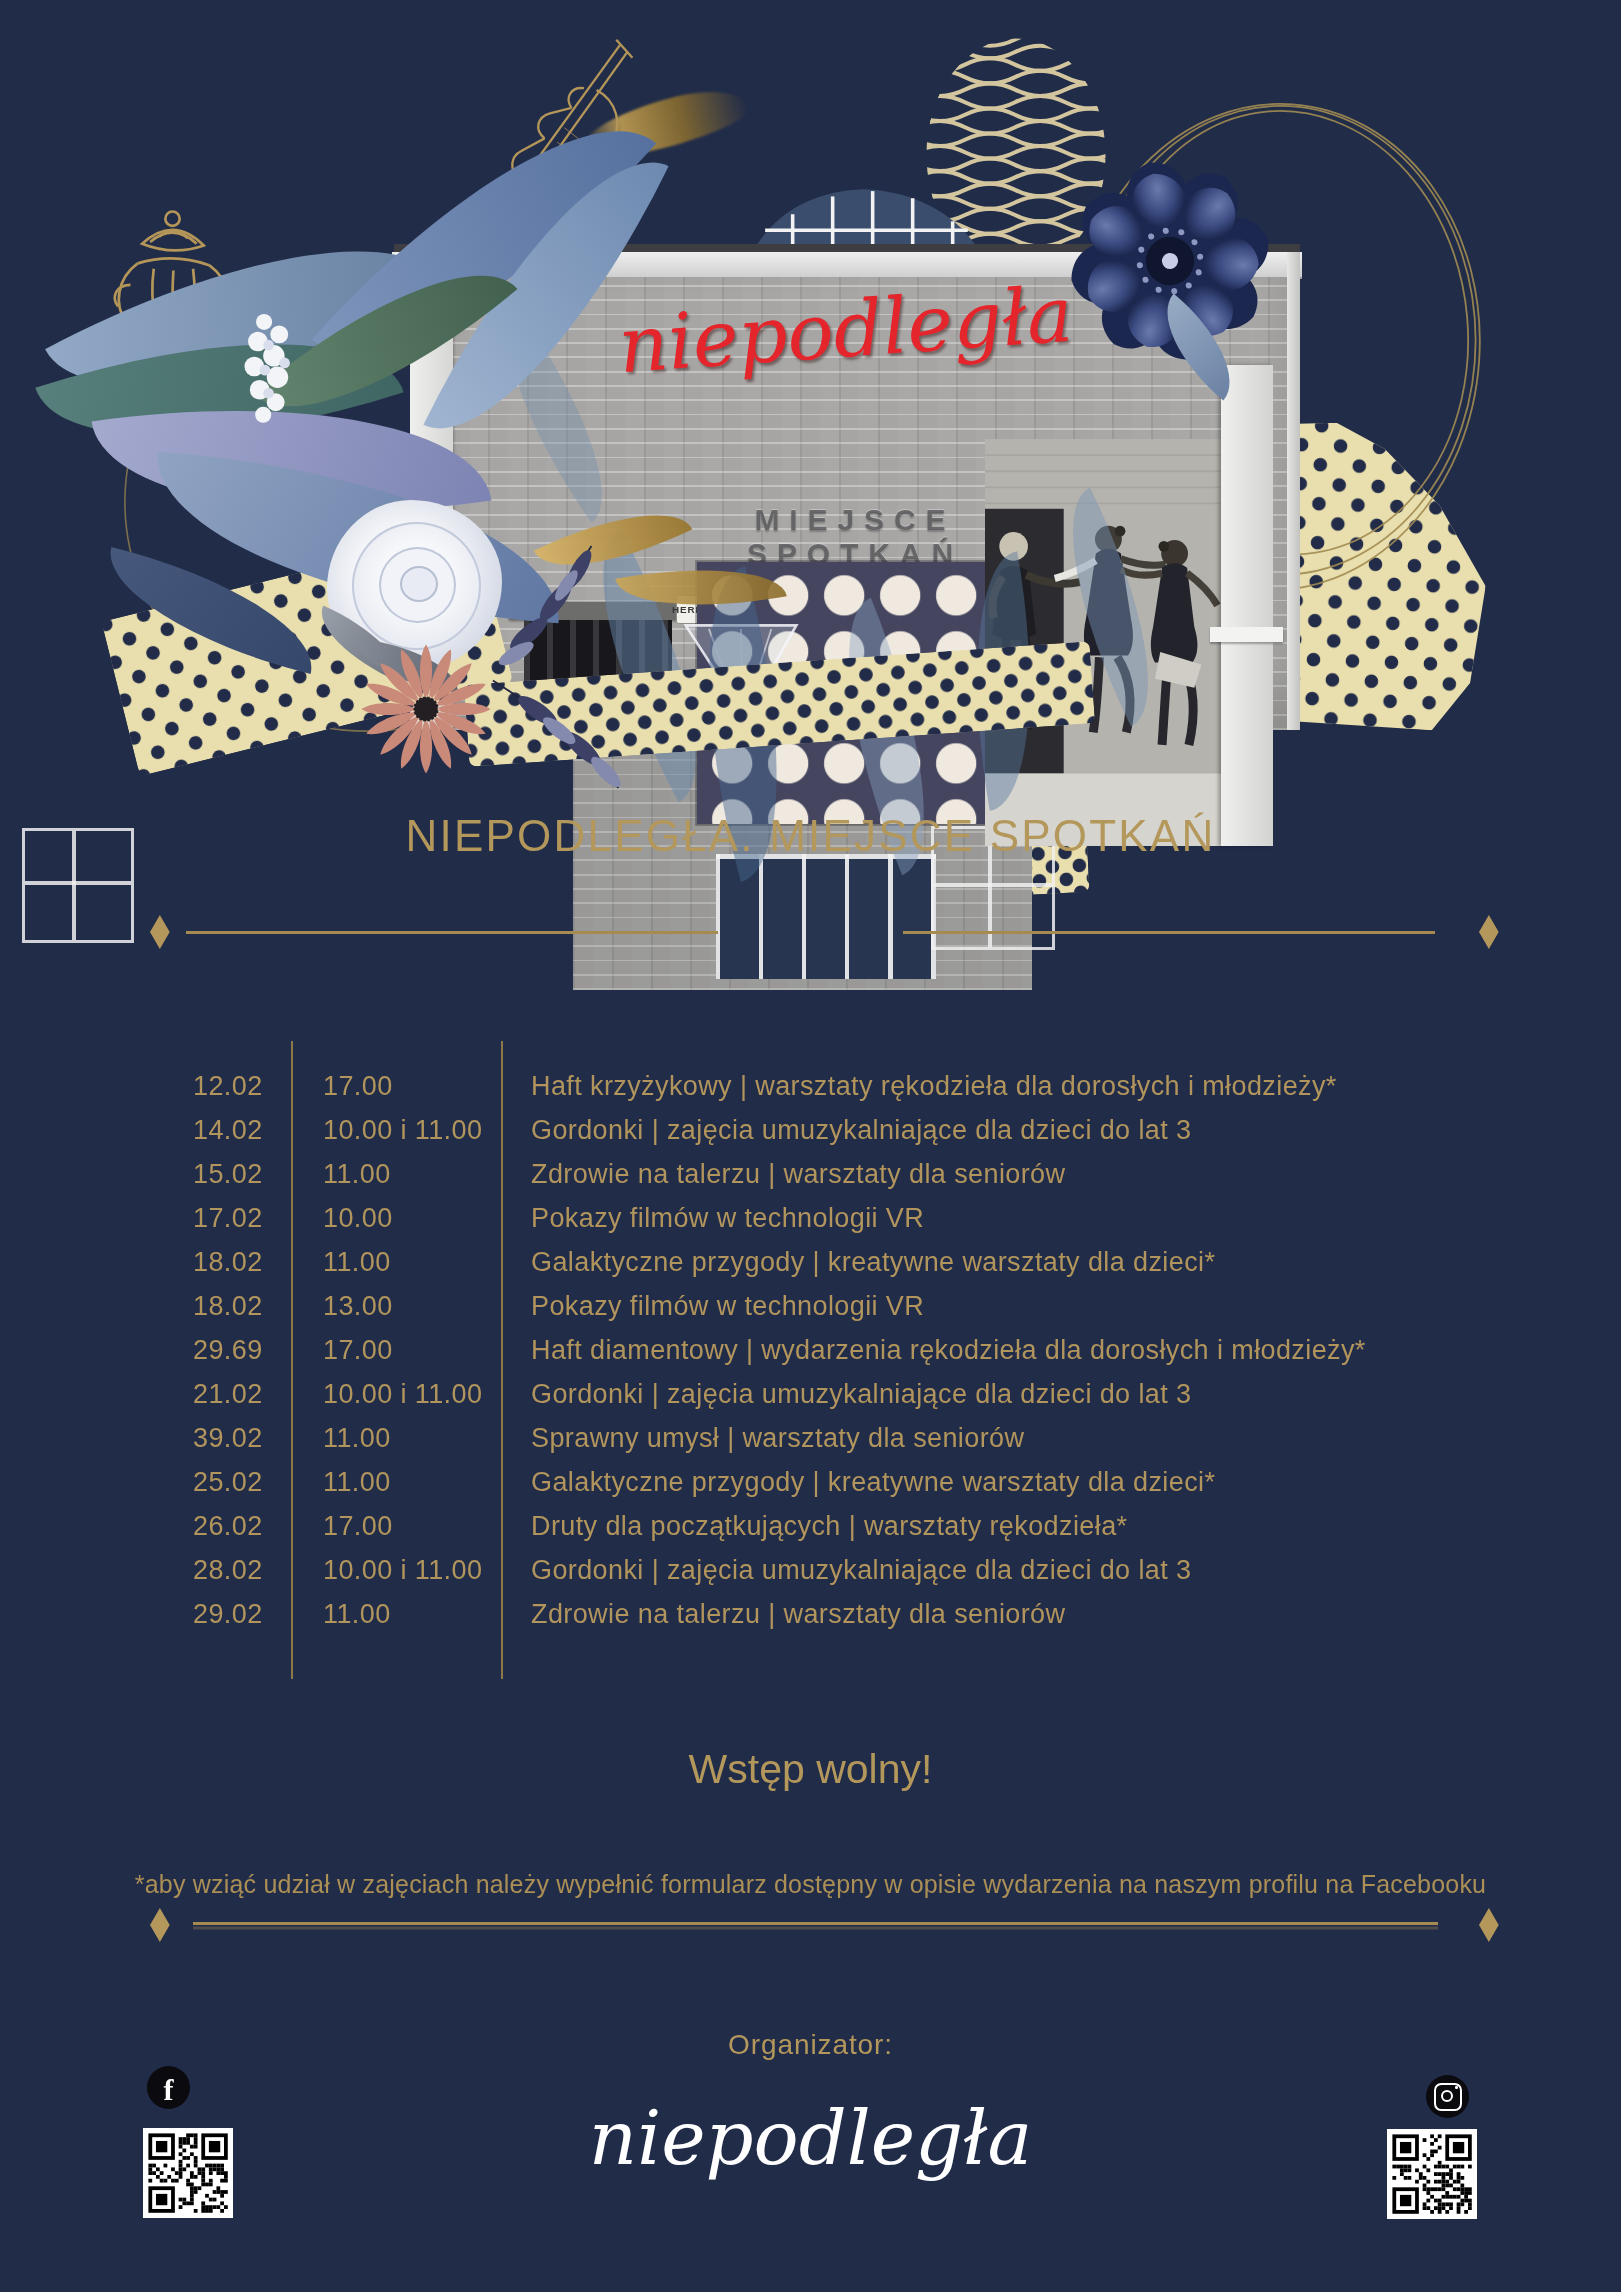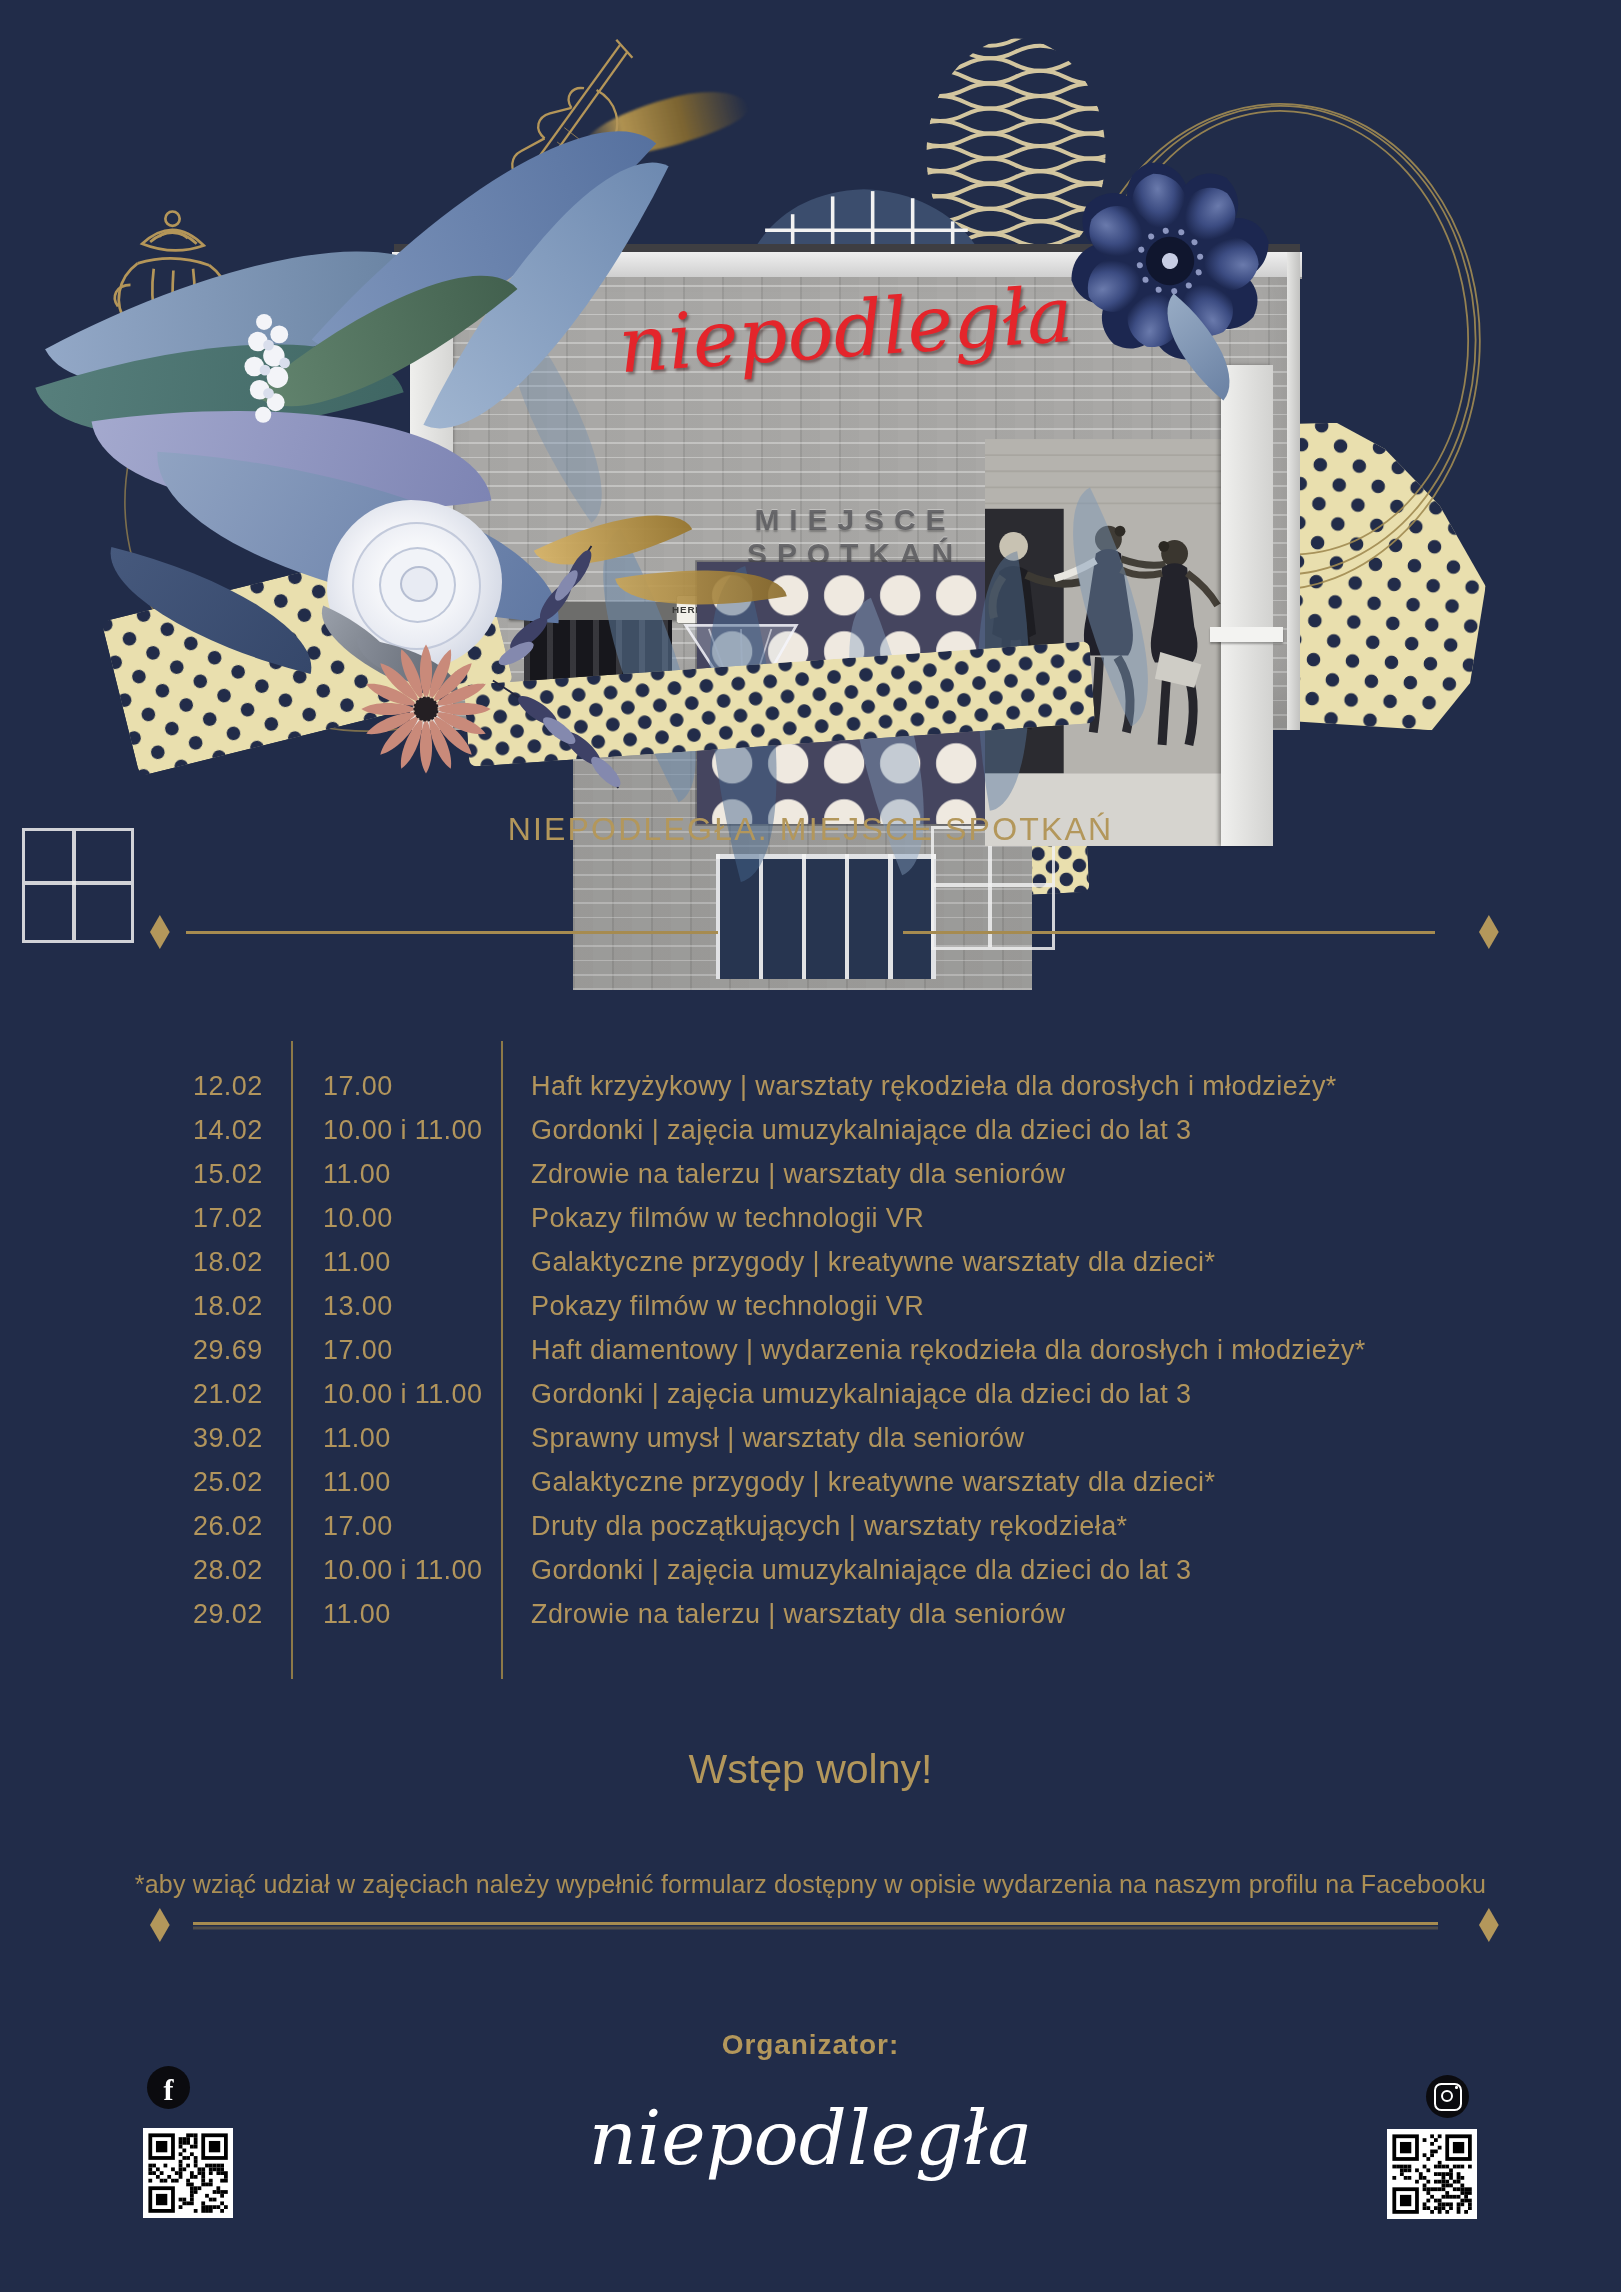--- a/index.html
+++ b/index.html
@@ -56,32 +56,32 @@
       background:linear-gradient(90deg,rgba(180,140,60,0),#c9a452 25%,#8d6f2e 60%,rgba(180,140,60,0));
       border-radius:60% 40% 55% 45%/60% 60% 40% 40%;filter:blur(0.9px);}
   .rose-petal{border-radius:50%;}
   .script-logo{left:0;top:2094px;width:100%;text-align:center;color:#ffffff;
       font-family:"DejaVu Serif",serif;font-style:italic;font-size:75px;}
   .social-circle{width:43px;height:43px;border-radius:50%;background:#0b0b0f;display:flex;
       align-items:center;justify-content:center;}
   .qr{width:90px;height:90px;background:#ffffff;}
 
   
-  .title{top:811px;font-size:32px;letter-spacing:2.2px;text-align:center;}
+  .title{top:811px;font-size:44px;letter-spacing:2.2px;text-align:center;}
   .luty{top:899px;font-size:50px;letter-spacing:4.5px;}
   .divider-line{height:2.7px;background:#a68b50;top:931px;}
   .diamond{width:19.7px;height:34px;background:#b3975b;
       clip-path:polygon(50% 0,100% 50%,50% 100%,0 50%);}
   .schedule{left:0;top:1064px;width:1371px;}
   .s-row{display:grid;grid-template-columns:130px 208px 1fr;align-items:center;
       height:44px;padding-left:193px;font-size:27px;color:#b2955c;letter-spacing:0.4px;}
   .v-rule{top:1041px;width:1.8px;height:638px;background:#8d7948;}
   .admission{top:1746px;font-size:41px;}
   .footnote{top:1870px;font-size:25px;letter-spacing:0.2px;color:#ab8f55;}
-  .organizer{top:2029px;font-size:28px;letter-spacing:0.9px;font-weight:bold;}
+  .organizer{top:2029px;font-size:28px;letter-spacing:0.9px;}
 </style>
 </head>
 <body>
 
 <div class="poster">
 
   <div class="abs" style="left:0;top:0;width:1621px;height:994px;">
 
     <svg class="abs" style="left:922px;top:34px;" width="188" height="242" viewBox="0 0 210 270">
       <defs>

